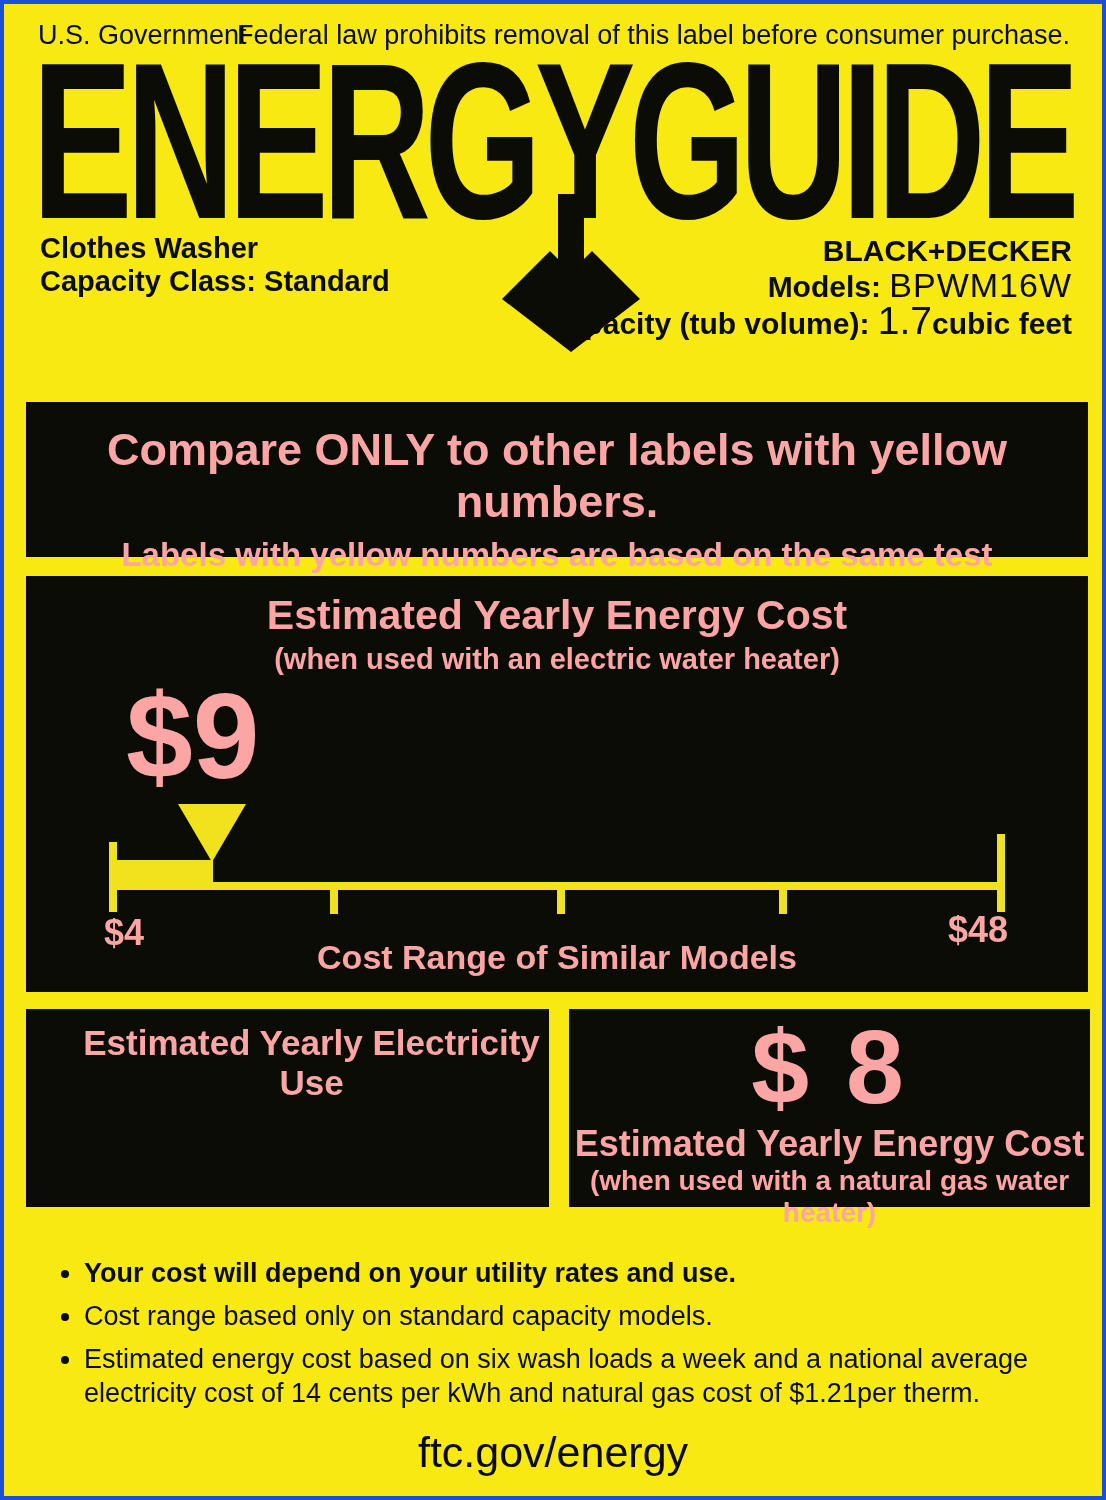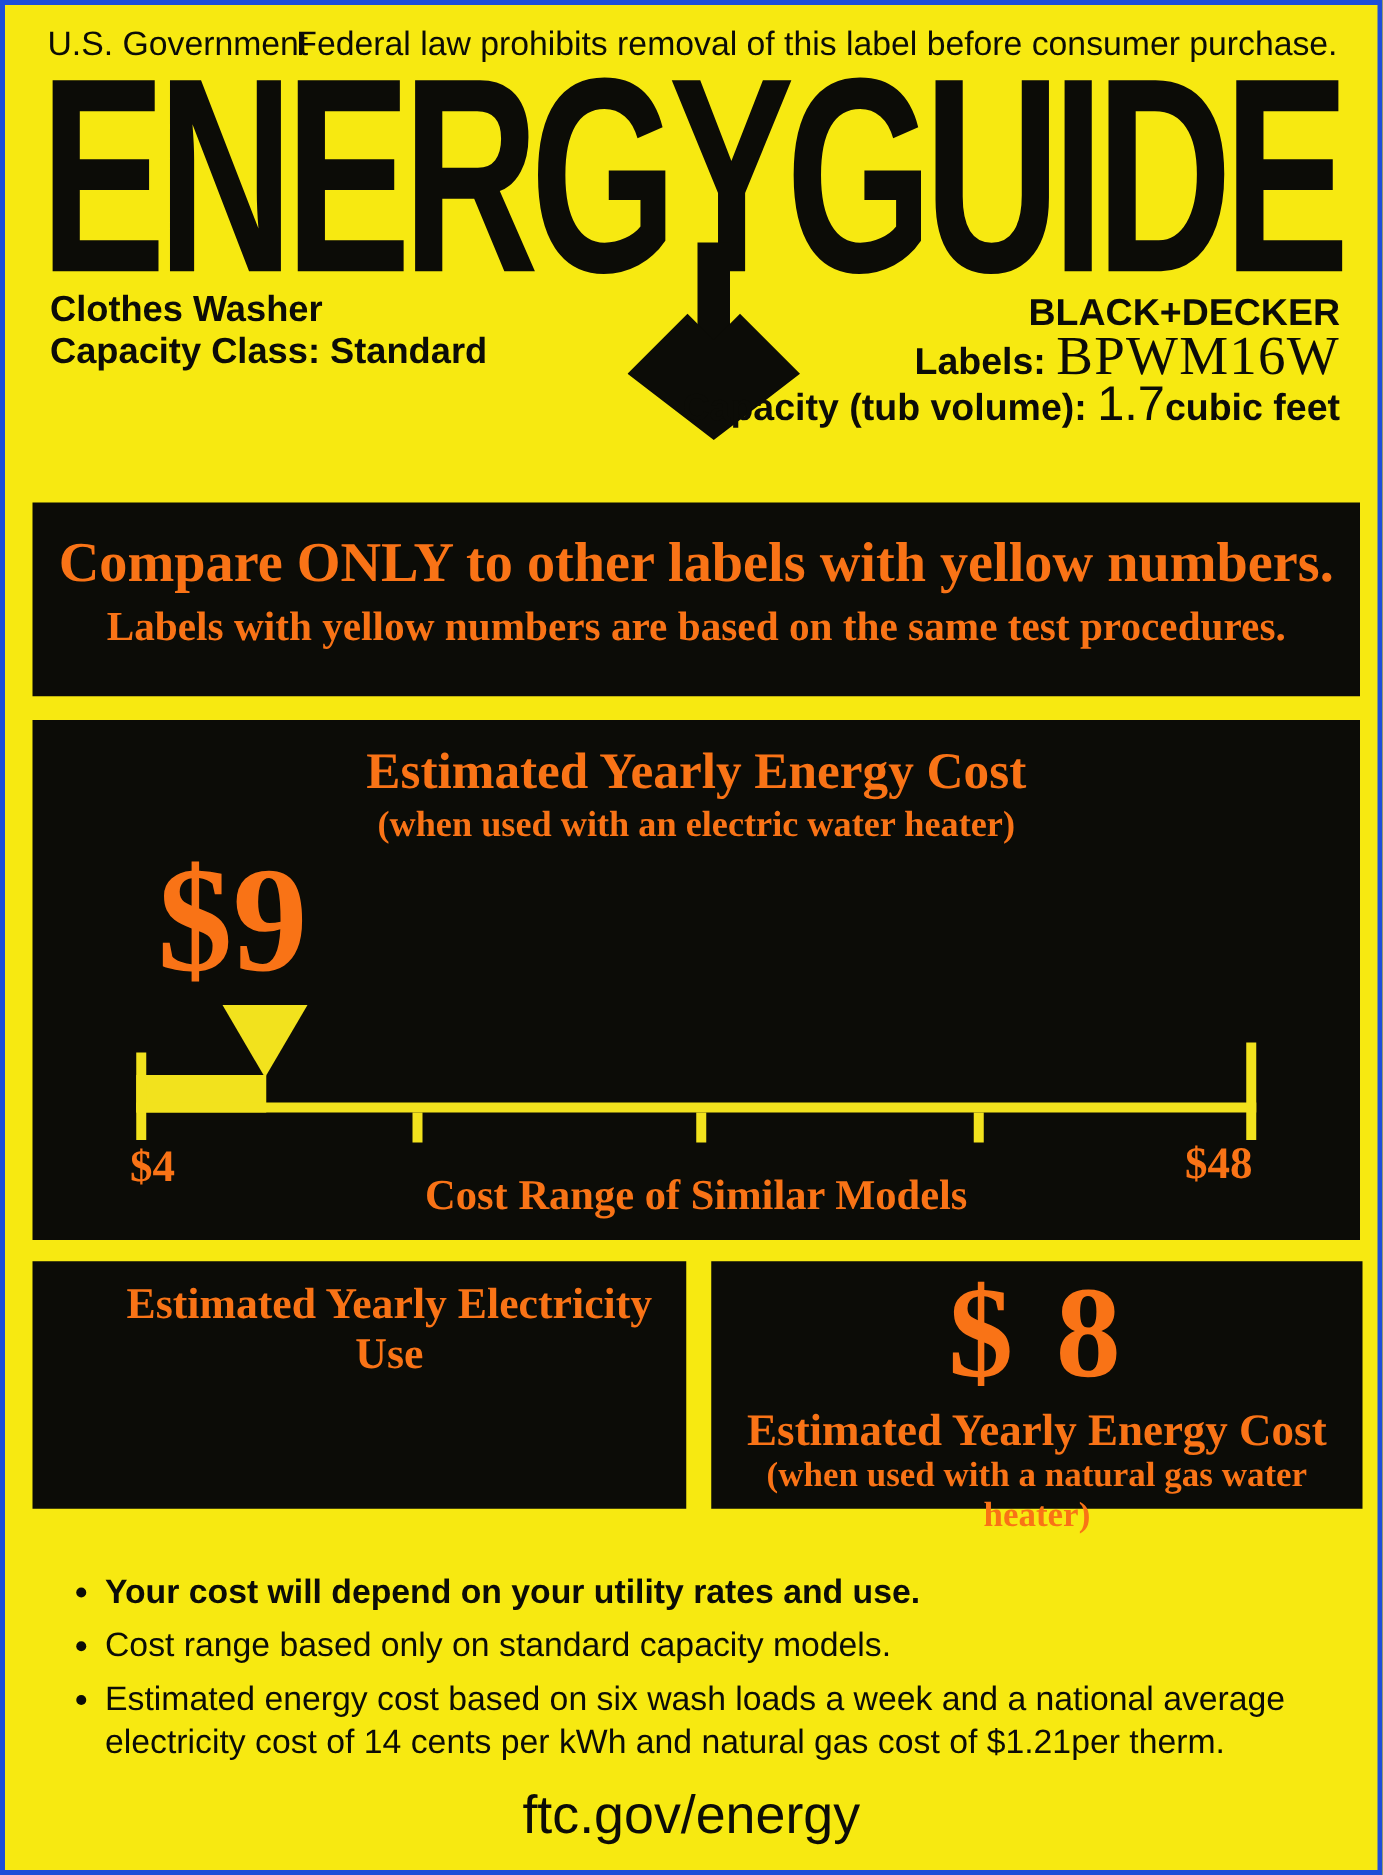--- a/index.html
+++ b/index.html
@@ -21,25 +21,25 @@
     display:inline-block;white-space:nowrap;
     font-size:222px;font-weight:bold;letter-spacing:-10px;line-height:182px;
     transform:scaleX(0.68);transform-origin:left center;
   }
   .arrow-svg{position:absolute;left:498px;top:150px;width:140px;height:198px;}
 
   .prod-left{position:absolute;left:36px;top:228px;font-size:29px;font-weight:bold;line-height:33px;}
   .prod-right{position:absolute;right:30px;top:230px;text-align:right;line-height:34px;}
   .brand{font-size:30px;font-weight:bold;}
   .models-line{font-size:30px;font-weight:bold;}
-  .model-number{font-weight:normal;font-size:44px;letter-spacing:1px;font-family:Liberation Serif, serif;}
+  .model-number{font-weight:normal;font-size:34px;letter-spacing:1px;}
   .cap-line{font-size:30px;font-weight:bold;}
   .cap-value{font-weight:normal;font-size:39px;}
 
-  .blackbox{position:absolute;background:#0c0c07;color:#f97316;font-family:Liberation Serif, serif;}
+  .blackbox{position:absolute;background:#0c0c07;color:#fca5a5;}
   .compare{left:22px;top:398px;width:1062px;height:155px;text-align:center;}
   .compare-title{font-size:45px;font-weight:bold;margin-top:22px;}
   .compare-sub{font-size:33px;font-weight:bold;margin-top:8px;}
 
   .chartbox{left:22px;top:572px;width:1062px;height:416px;}
   .chart-title{text-align:center;font-size:41px;font-weight:bold;margin-top:16px;}
   .chart-sub{text-align:center;font-size:29px;font-weight:bold;margin-top:4px;}
   .c9{position:absolute;left:100px;top:100px;font-size:120px;font-weight:bold;line-height:1;}
   .tri{position:absolute;left:152px;top:228px;width:0;height:0;
        border-left:34px solid transparent;border-right:34px solid transparent;
@@ -90,21 +90,21 @@
     <polygon points="0,145 48,97 69,118 90,97 138,145 69,198" fill="#0c0c07"></polygon>
   </svg>
 
   <div class="prod-left">
     <div>Clothes Washer</div>
     <div>Capacity Class: Standard</div>
   </div>
 
   <div class="prod-right">
     <div class="brand">BLACK+DECKER</div>
-    <div class="models-line"><span>Labels:</span> <span class="model-number">BPWM16W</span></div>
+    <div class="models-line"><span>Models:</span> <span class="model-number">BPWM16W</span></div>
     <div class="cap-line"><span>Capacity (tub volume):</span> <span class="cap-value">1.7</span><span>cubic feet</span></div>
   </div>
 
   <div class="blackbox compare">
     <div class="compare-title">Compare ONLY to other labels with yellow numbers.</div>
     <div class="compare-sub">Labels with yellow numbers are based on the same test procedures.</div>
   </div>
 
   <div class="blackbox chartbox">
     <div class="chart-title">Estimated Yearly Energy Cost</div>

